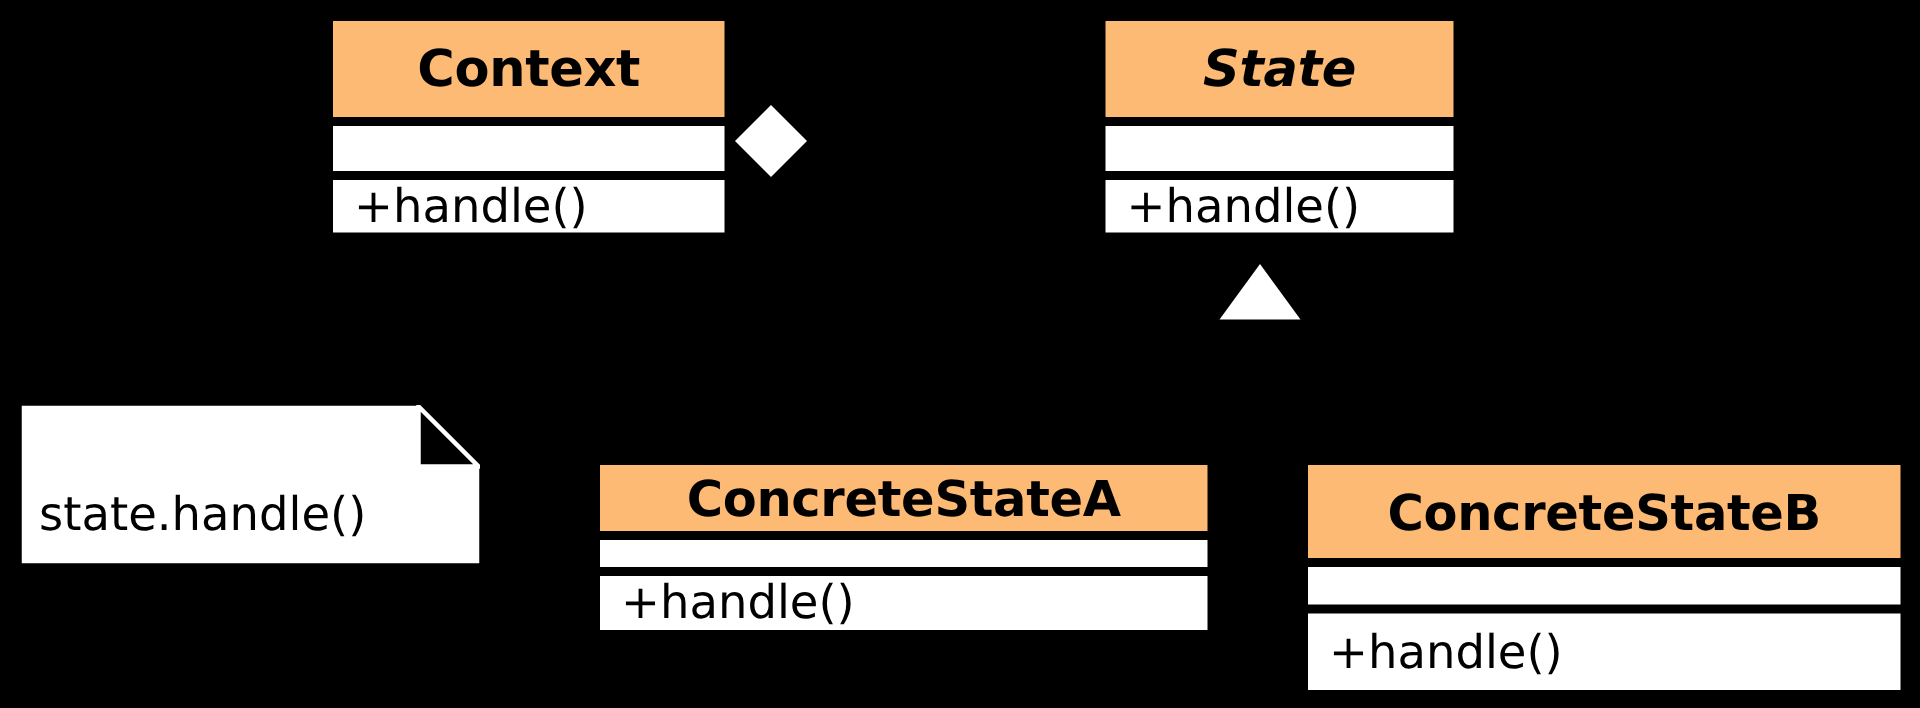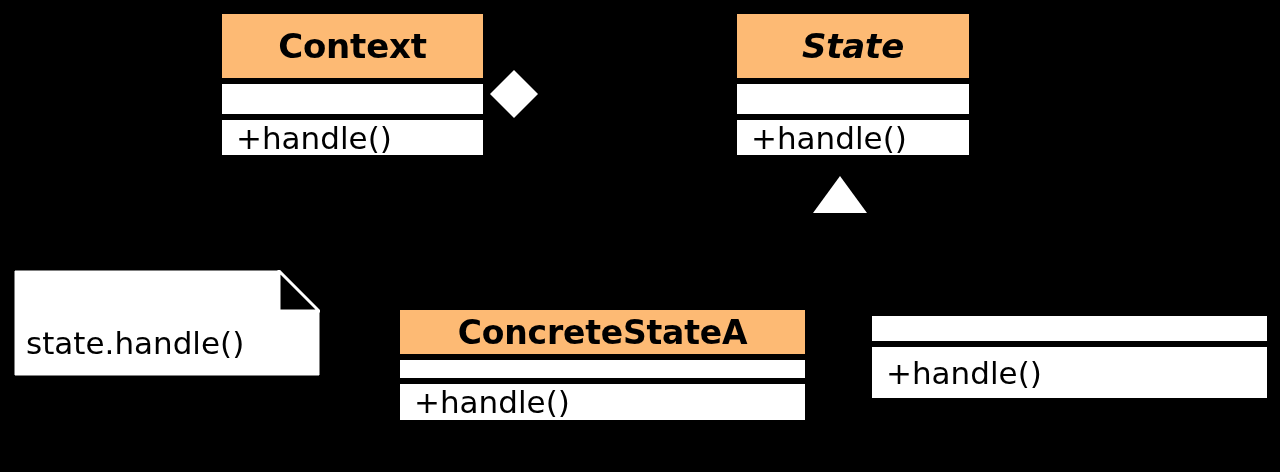--- a/index.html
+++ b/index.html
@@ -126,17 +126,18 @@
     <div class="note-text">state.handle()</div>
   </div>
 
   <div class="uml-class" id="concrete-a-class">
     <div class="cls-name">ConcreteStateA</div>
     <div class="cls-attrs"></div>
     <div class="cls-methods">+handle()</div>
   </div>
 
   <div class="uml-class" id="concrete-b-class">
+    <div class="cls-name">ConcreteStateB</div>
     <div class="cls-attrs"></div>
     <div class="cls-methods">+handle()</div>
   </div>
 
 </div>
 
 </body></html>

